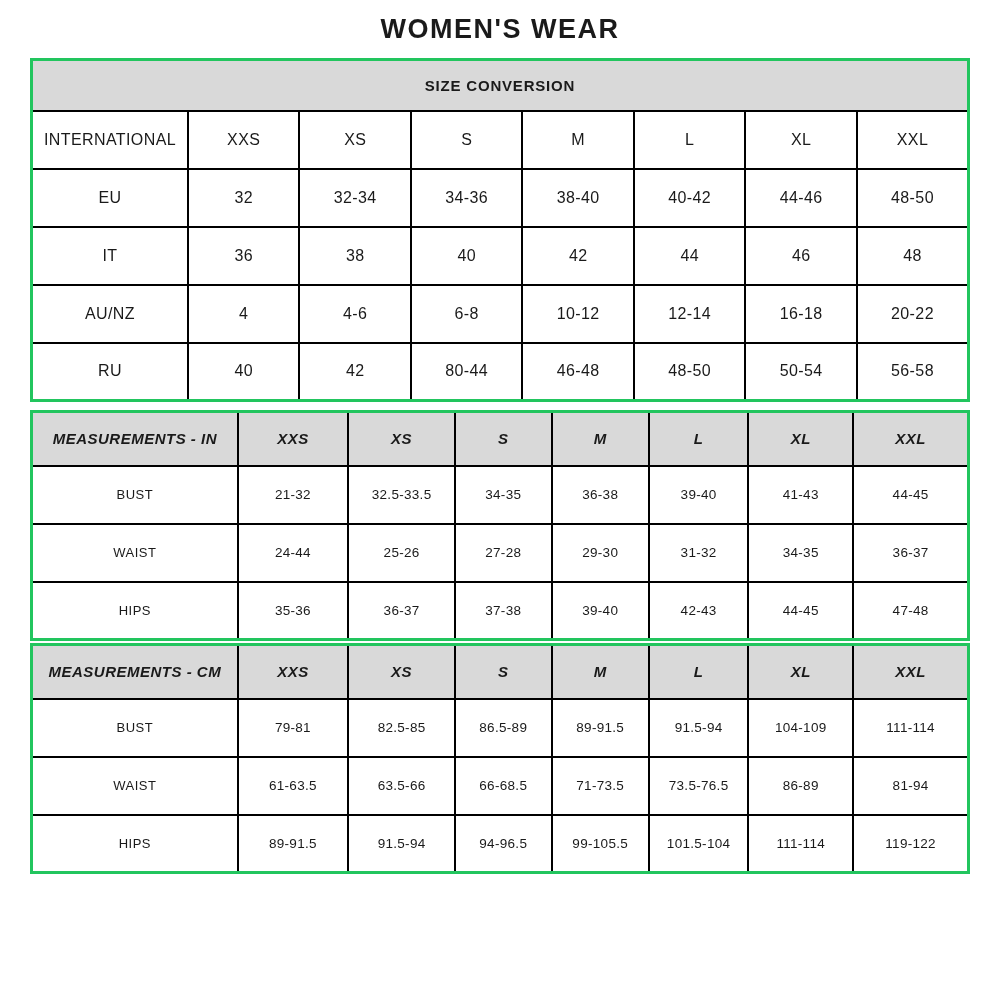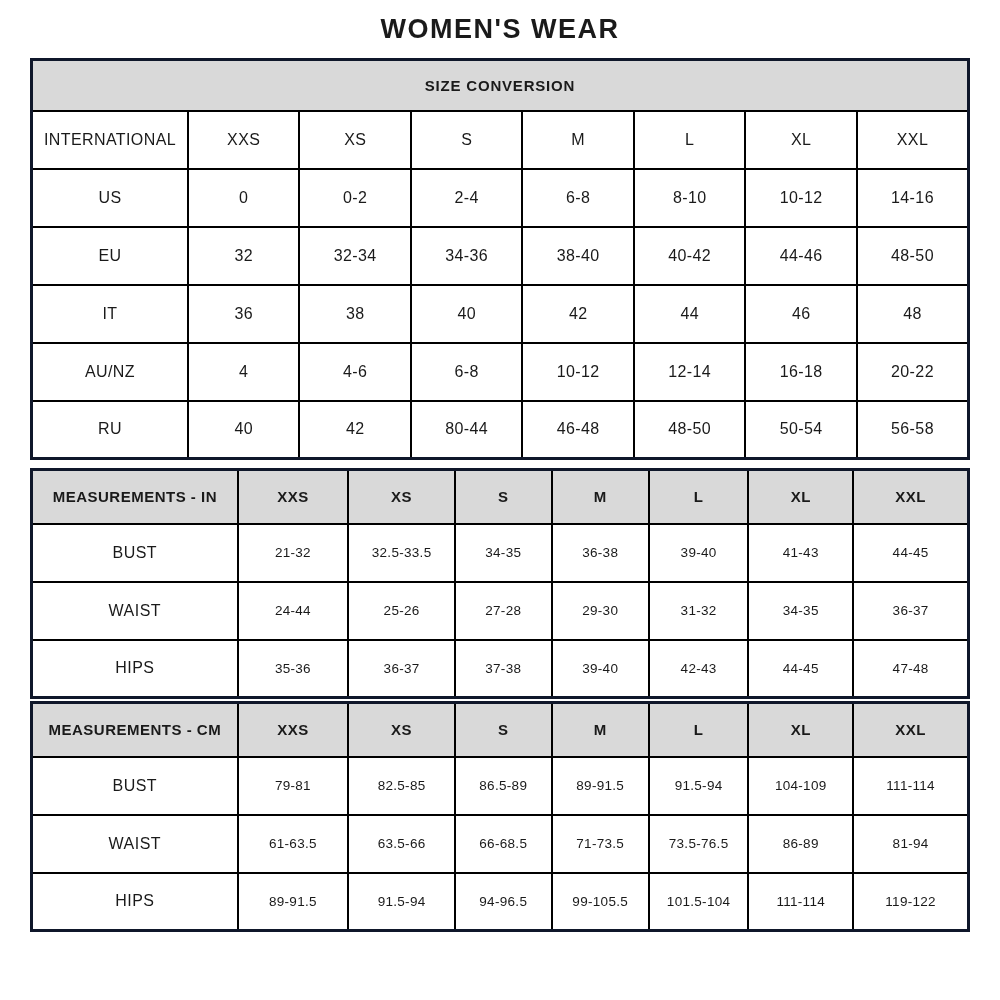--- a/index.html
+++ b/index.html
@@ -15,21 +15,21 @@
     margin: 0 0 13px 0;
     text-align: center;
     font-size: 27px;
     font-weight: 700;
     letter-spacing: 1.5px;
   }
   table {
     width: 100%;
     border-collapse: collapse;
     table-layout: fixed;
-    border: 3px solid #0f172a;
+    border: 3px solid #22c55e;
   }
   td {
     border: 2px solid #000;
     text-align: center;
     vertical-align: middle;
     padding: 0 2px;
     overflow: hidden;
     white-space: nowrap;
   }
   
@@ -45,22 +45,23 @@
   .t1 col.sz  { width: 11.9%; }
   
   .tm { margin-top: 8px; }
   .tm td { height: 58px; }
   .tm .hd {
     background: #d9d9d9;
     font-weight: 700;
     font-size: 15px;
     height: 54px;
     letter-spacing: 0.5px;
-  }
-  .tm .rlabel { font-size: 16px; letter-spacing: 0.5px; }
+    font-style: italic;
+  }
+  .tm .rlabel { font-size: 13px; letter-spacing: 0.5px; }
   .tm .val { font-size: 13.5px; letter-spacing: 0.3px; }
   .t3 { margin-top: 2px; }
   .tm col.lbl { width: 22.0%; }
   .tm col.c1 { width: 11.8%; }
   .tm col.c2 { width: 11.4%; }
   .tm col.c3 { width: 10.3%; }
   .tm col.c4 { width: 10.4%; }
   .tm col.c5 { width: 10.6%; }
   .tm col.c6 { width: 11.2%; }
   .tm col.c7 { width: 12.3%; }
@@ -89,30 +90,20 @@
     </tr>
     <tr>
       <td>INTERNATIONAL</td>
       <td>XXS</td>
       <td>XS</td>
       <td>S</td>
       <td>M</td>
       <td>L</td>
       <td>XL</td>
       <td>XXL</td>
-    </tr>
-    <tr>
-      <td>US</td>
-      <td>0</td>
-      <td>0-2</td>
-      <td>2-4</td>
-      <td>6-8</td>
-      <td>8-10</td>
-      <td>10-12</td>
-      <td>14-16</td>
     </tr>
     <tr>
       <td>EU</td>
       <td>32</td>
       <td>32-34</td>
       <td>34-36</td>
       <td>38-40</td>
       <td>40-42</td>
       <td>44-46</td>
       <td>48-50</td>

